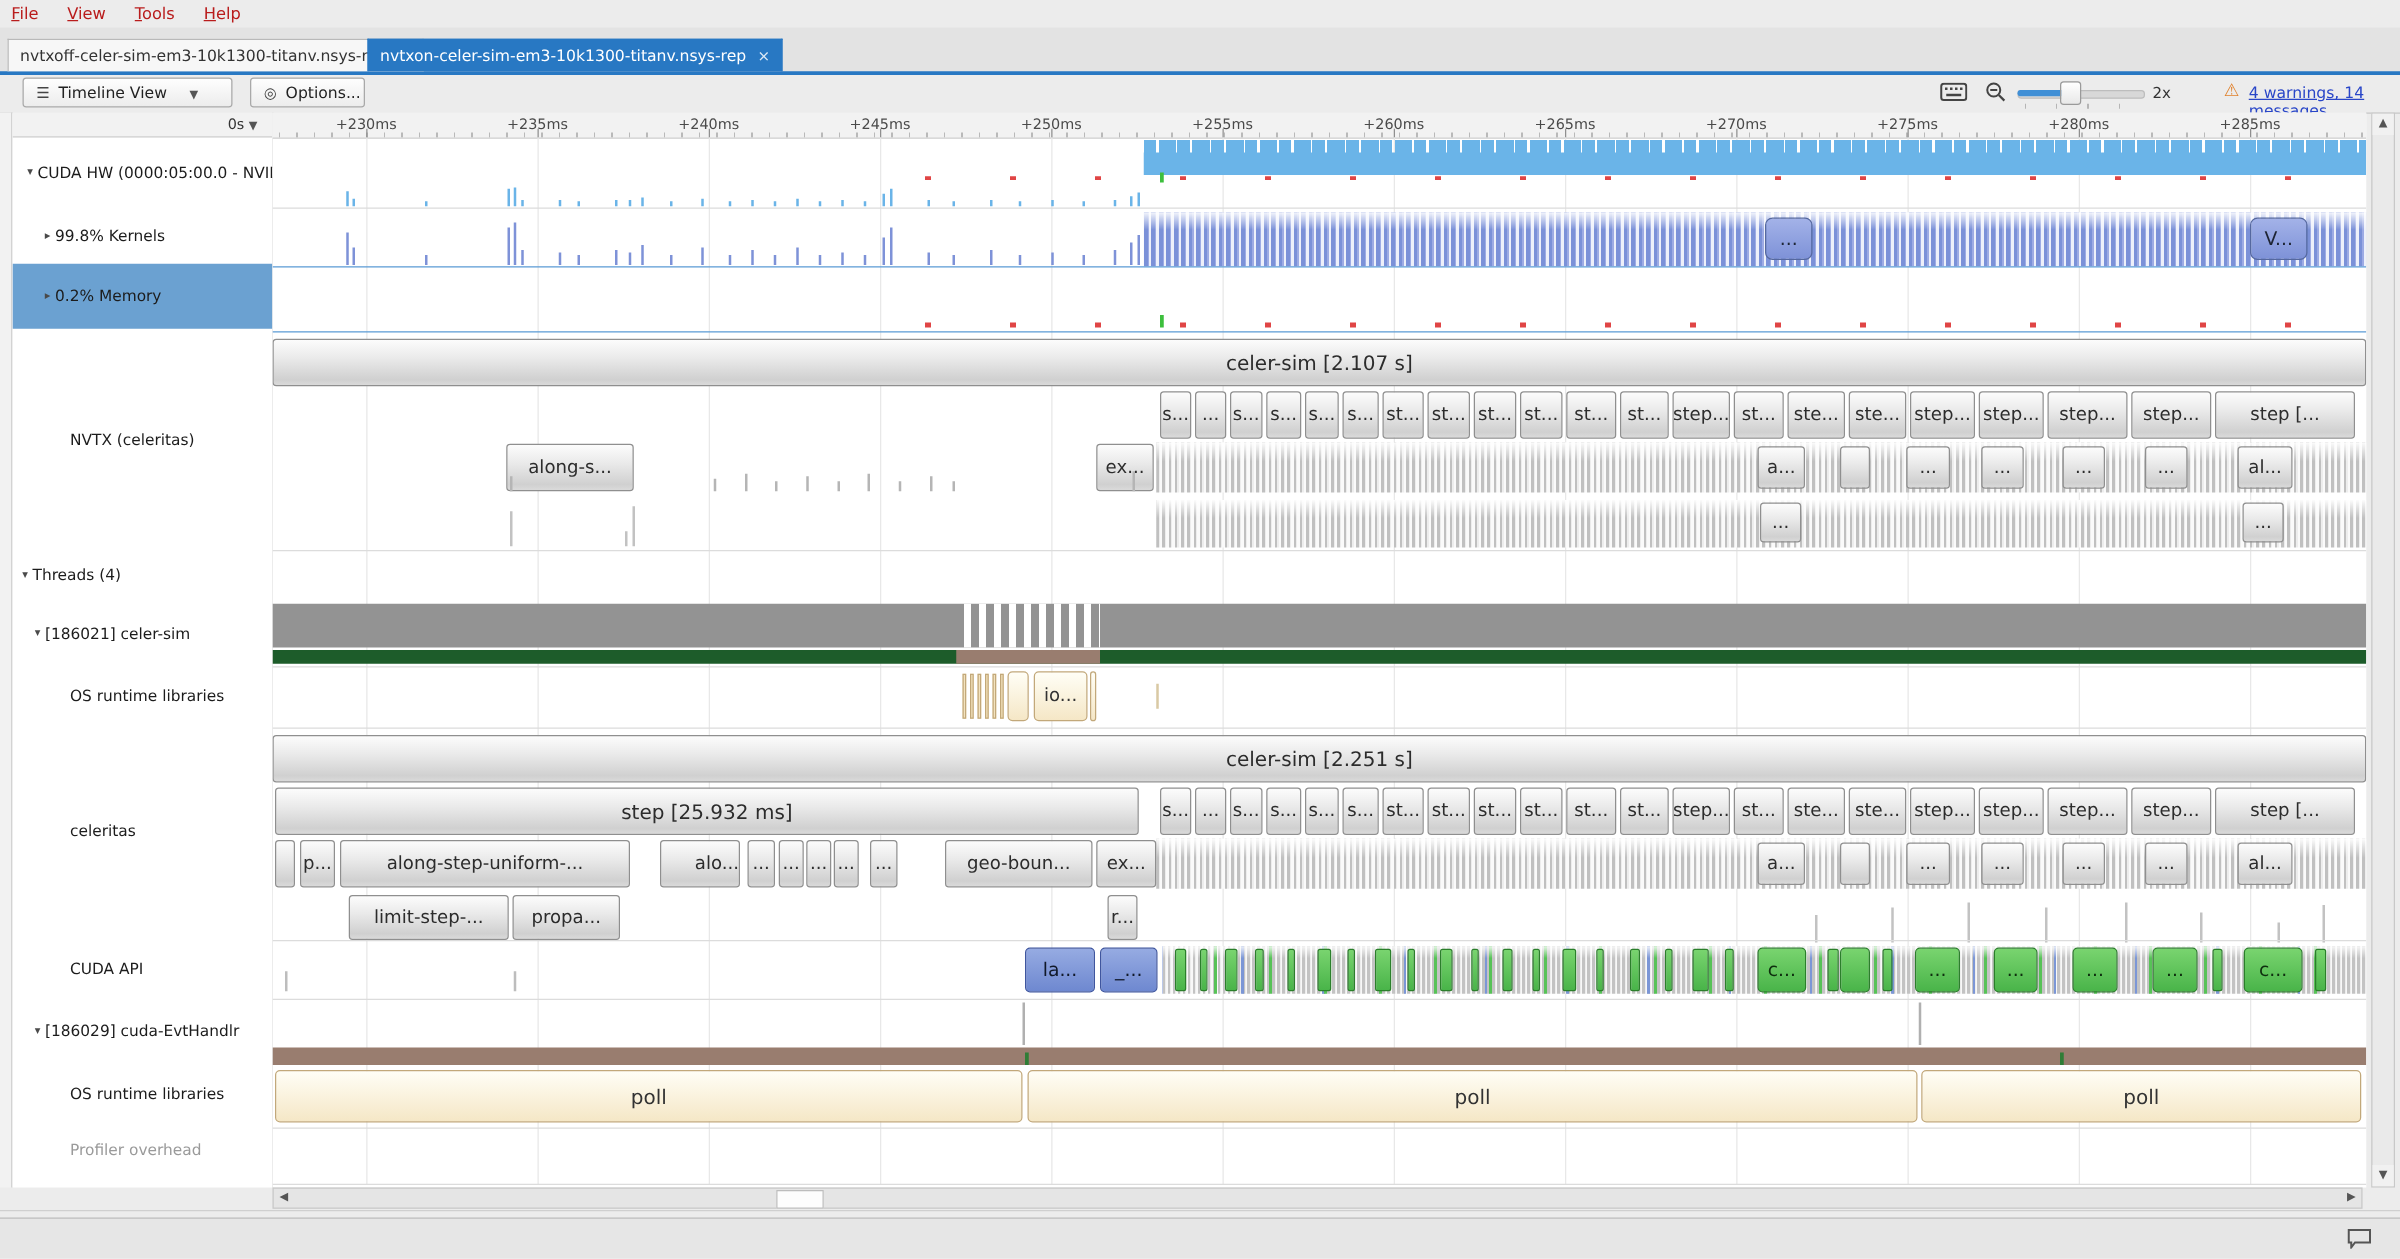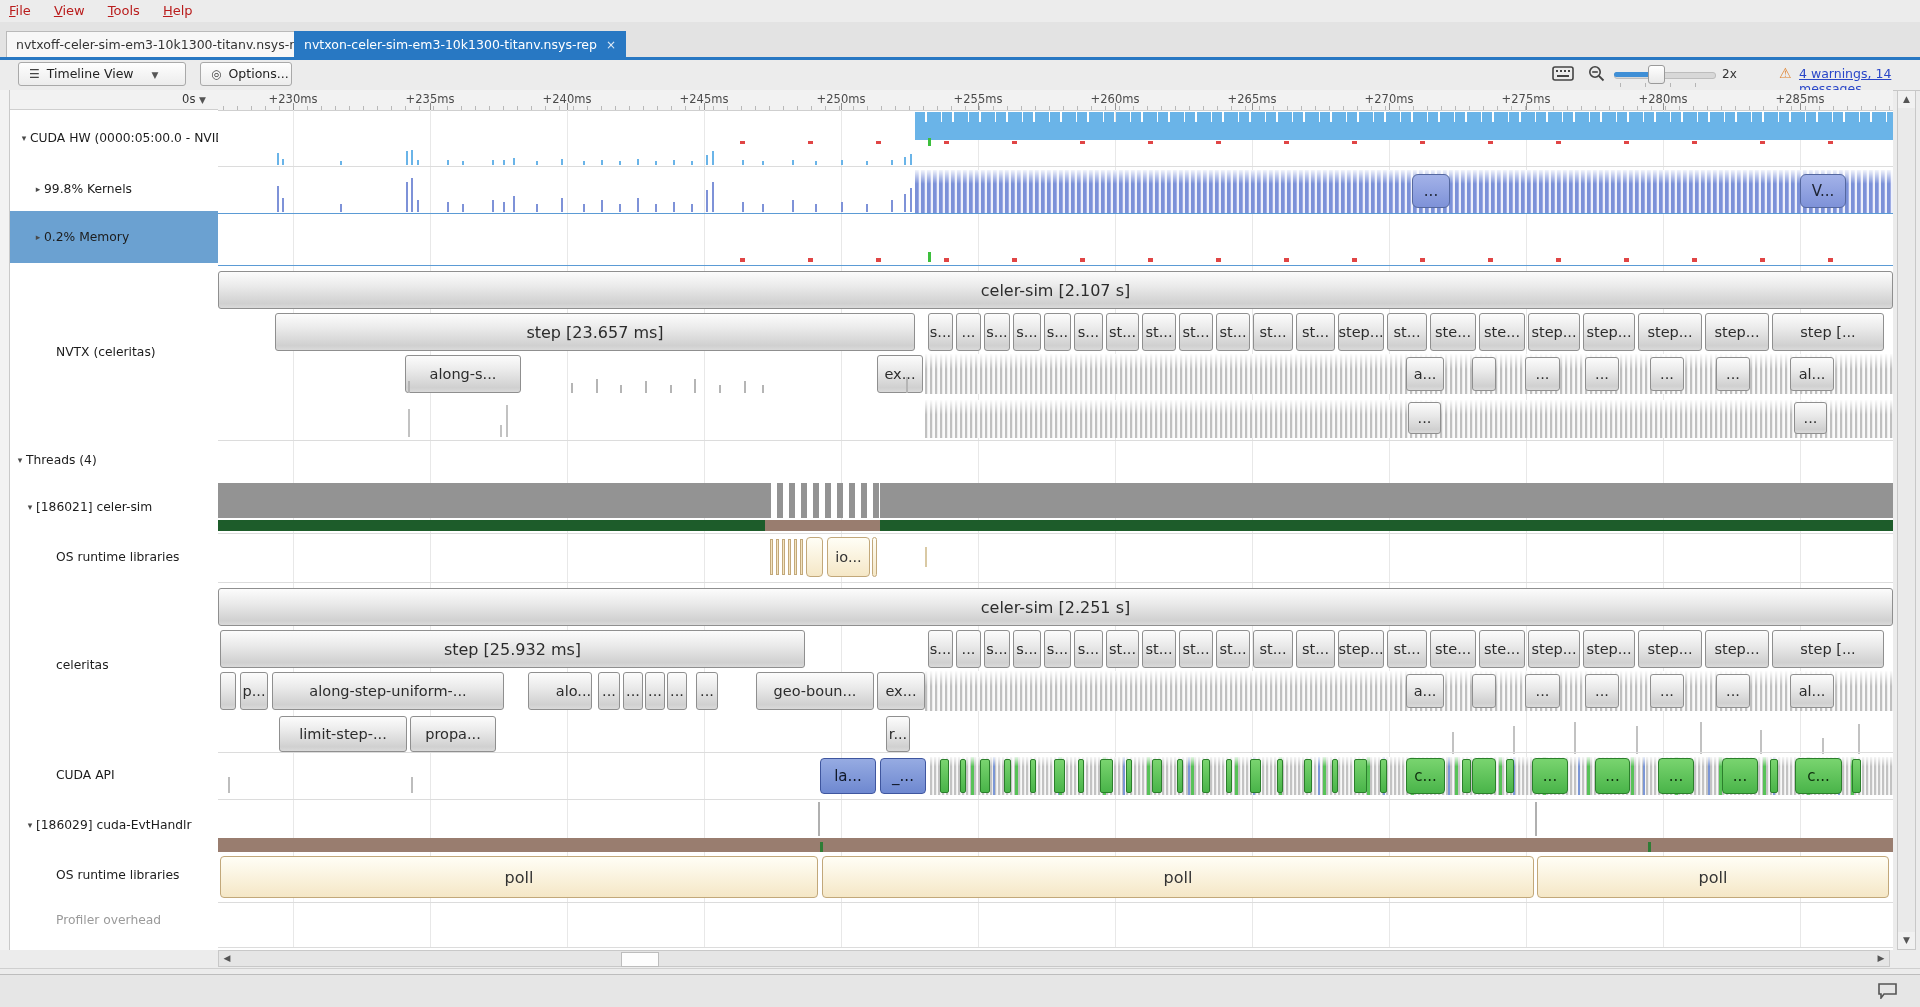--- a/index.html
+++ b/index.html
@@ -317,21 +317,20 @@
       <div class="rowline blueline" style="top: 123px;"></div>
       <div class="trow" style="top: 124px; height: 51px;">
         <div class="red-ticks" style="left: 522px; width: 1153px; top: 44px; height: 4px;"></div>
         <div style="position: absolute; left: 710px; top: 38px; width: 3px; height: 10px; background: rgb(61, 191, 61);"></div>
       </div>
       <div class="rowline blueline" style="top: 175px;"></div>
       <div class="trow" style="top: 180px; height: 40px;">
         <div class="tbox " style="left: 0px; width: 1675px; height: 38px; top: 1px; font-size: 16px;">celer-sim [2.107 s]</div>
       </div>
       <div class="trow" style="top: 222px; height: 40px;">
-        <div class="tbox " style="left: 57px; width: 640px; height: 38px; top: 1px; font-size: 16px;">step [23.657 ms]</div>
         <div class="tbox " style="left: 710px; width: 25px; height: 38px; top: 1px;">s...</div>
         <div class="tbox " style="left: 738px; width: 25px; height: 38px; top: 1px;">...</div>
         <div class="tbox " style="left: 766px; width: 26px; height: 38px; top: 1px;">s...</div>
         <div class="tbox " style="left: 795px; width: 28px; height: 38px; top: 1px;">s...</div>
         <div class="tbox " style="left: 826px; width: 27px; height: 38px; top: 1px;">s...</div>
         <div class="tbox " style="left: 856px; width: 29px; height: 38px; top: 1px;">s...</div>
         <div class="tbox " style="left: 888px; width: 33px; height: 38px; top: 1px;">st...</div>
         <div class="tbox " style="left: 924px; width: 34px; height: 38px; top: 1px;">st...</div>
         <div class="tbox " style="left: 961px; width: 34px; height: 38px; top: 1px;">st...</div>
         <div class="tbox " style="left: 998px; width: 34px; height: 38px; top: 1px;">st...</div>
@@ -342,21 +341,21 @@
         <div class="tbox " style="left: 1212px; width: 46px; height: 38px; top: 1px;">ste...</div>
         <div class="tbox " style="left: 1261px; width: 46px; height: 38px; top: 1px;">ste...</div>
         <div class="tbox " style="left: 1310px; width: 52px; height: 38px; top: 1px;">step...</div>
         <div class="tbox " style="left: 1365px; width: 52px; height: 38px; top: 1px;">step...</div>
         <div class="tbox " style="left: 1420px; width: 64px; height: 38px; top: 1px;">step...</div>
         <div class="tbox " style="left: 1487px; width: 64px; height: 38px; top: 1px;">step...</div>
         <div class="tbox " style="left: 1554px; width: 112px; height: 38px; top: 1px;">step [...</div>
       </div>
       <div class="trow" style="top: 264px; height: 40px;">
         <div class="dense-gray" style="left: 707px; width: 968px; top: 0px; height: 40px;"></div>
-        <div class="tbox " style="left: 187px; width: 116px; height: 38px; top: 1px;">along-s...</div>
+        <div class="tbox " style="left: 187px; width: 102px; height: 38px; top: 1px;">along-s...</div>
         <div class="tbox " style="left: 659px; width: 46px; height: 38px; top: 1px;">ex...</div>
         <div class="tbox " style="left: 1188px; width: 38px; height: 34px; top: 3px;">a...</div>
         <div class="tbox " style="left: 1254px; width: 24px; height: 34px; top: 3px;"></div>
         <div class="tbox " style="left: 1307px; width: 35px; height: 34px; top: 3px;">...</div>
         <div class="tbox " style="left: 1367px; width: 34px; height: 34px; top: 3px;">...</div>
         <div class="tbox " style="left: 1432px; width: 34px; height: 34px; top: 3px;">...</div>
         <div class="tbox " style="left: 1498px; width: 34px; height: 34px; top: 3px;">...</div>
         <div class="tbox " style="left: 1572px; width: 44px; height: 34px; top: 3px;">al...</div>
         <div class="tick" style="left: 190px; height: 12px; width: 2px; background: rgb(181, 181, 181);"></div>
         <div class="tick" style="left: 353px; height: 10px; width: 2px; background: rgb(181, 181, 181);"></div>
@@ -396,21 +395,21 @@
         <div class="tbox tan-box" style="left: 588px; width: 17px; height: 40px; top: 0px;"></div>
         <div class="tbox tan-box" style="left: 609px; width: 43px; height: 40px; top: 0px;">io...</div>
         <div class="tbox tan-box" style="left: 654px; width: 5px; height: 40px; top: 0px;"></div>
         <div style="position: absolute; left: 707px; top: 10px; width: 2px; height: 20px; background: rgb(217, 201, 164);"></div>
       </div>
       <div class="rowline" style="top: 492px;"></div>
       <div class="trow" style="top: 497px; height: 40px;">
         <div class="tbox " style="left: 0px; width: 1675px; height: 38px; top: 1px; font-size: 16px;">celer-sim [2.251 s]</div>
       </div>
       <div class="trow" style="top: 539px; height: 40px;">
-        <div class="tbox " style="left: 2px; width: 585px; height: 38px; top: 1px; font-size: 16px;">step [25.932 ms]</div>
+        <div class="tbox " style="left: 2px; width: 691px; height: 38px; top: 1px; font-size: 16px;">step [25.932 ms]</div>
         <div class="tbox " style="left: 710px; width: 25px; height: 38px; top: 1px;">s...</div>
         <div class="tbox " style="left: 738px; width: 25px; height: 38px; top: 1px;">...</div>
         <div class="tbox " style="left: 766px; width: 26px; height: 38px; top: 1px;">s...</div>
         <div class="tbox " style="left: 795px; width: 28px; height: 38px; top: 1px;">s...</div>
         <div class="tbox " style="left: 826px; width: 27px; height: 38px; top: 1px;">s...</div>
         <div class="tbox " style="left: 856px; width: 29px; height: 38px; top: 1px;">s...</div>
         <div class="tbox " style="left: 888px; width: 33px; height: 38px; top: 1px;">st...</div>
         <div class="tbox " style="left: 924px; width: 34px; height: 38px; top: 1px;">st...</div>
         <div class="tbox " style="left: 961px; width: 34px; height: 38px; top: 1px;">st...</div>
         <div class="tbox " style="left: 998px; width: 34px; height: 38px; top: 1px;">st...</div>

